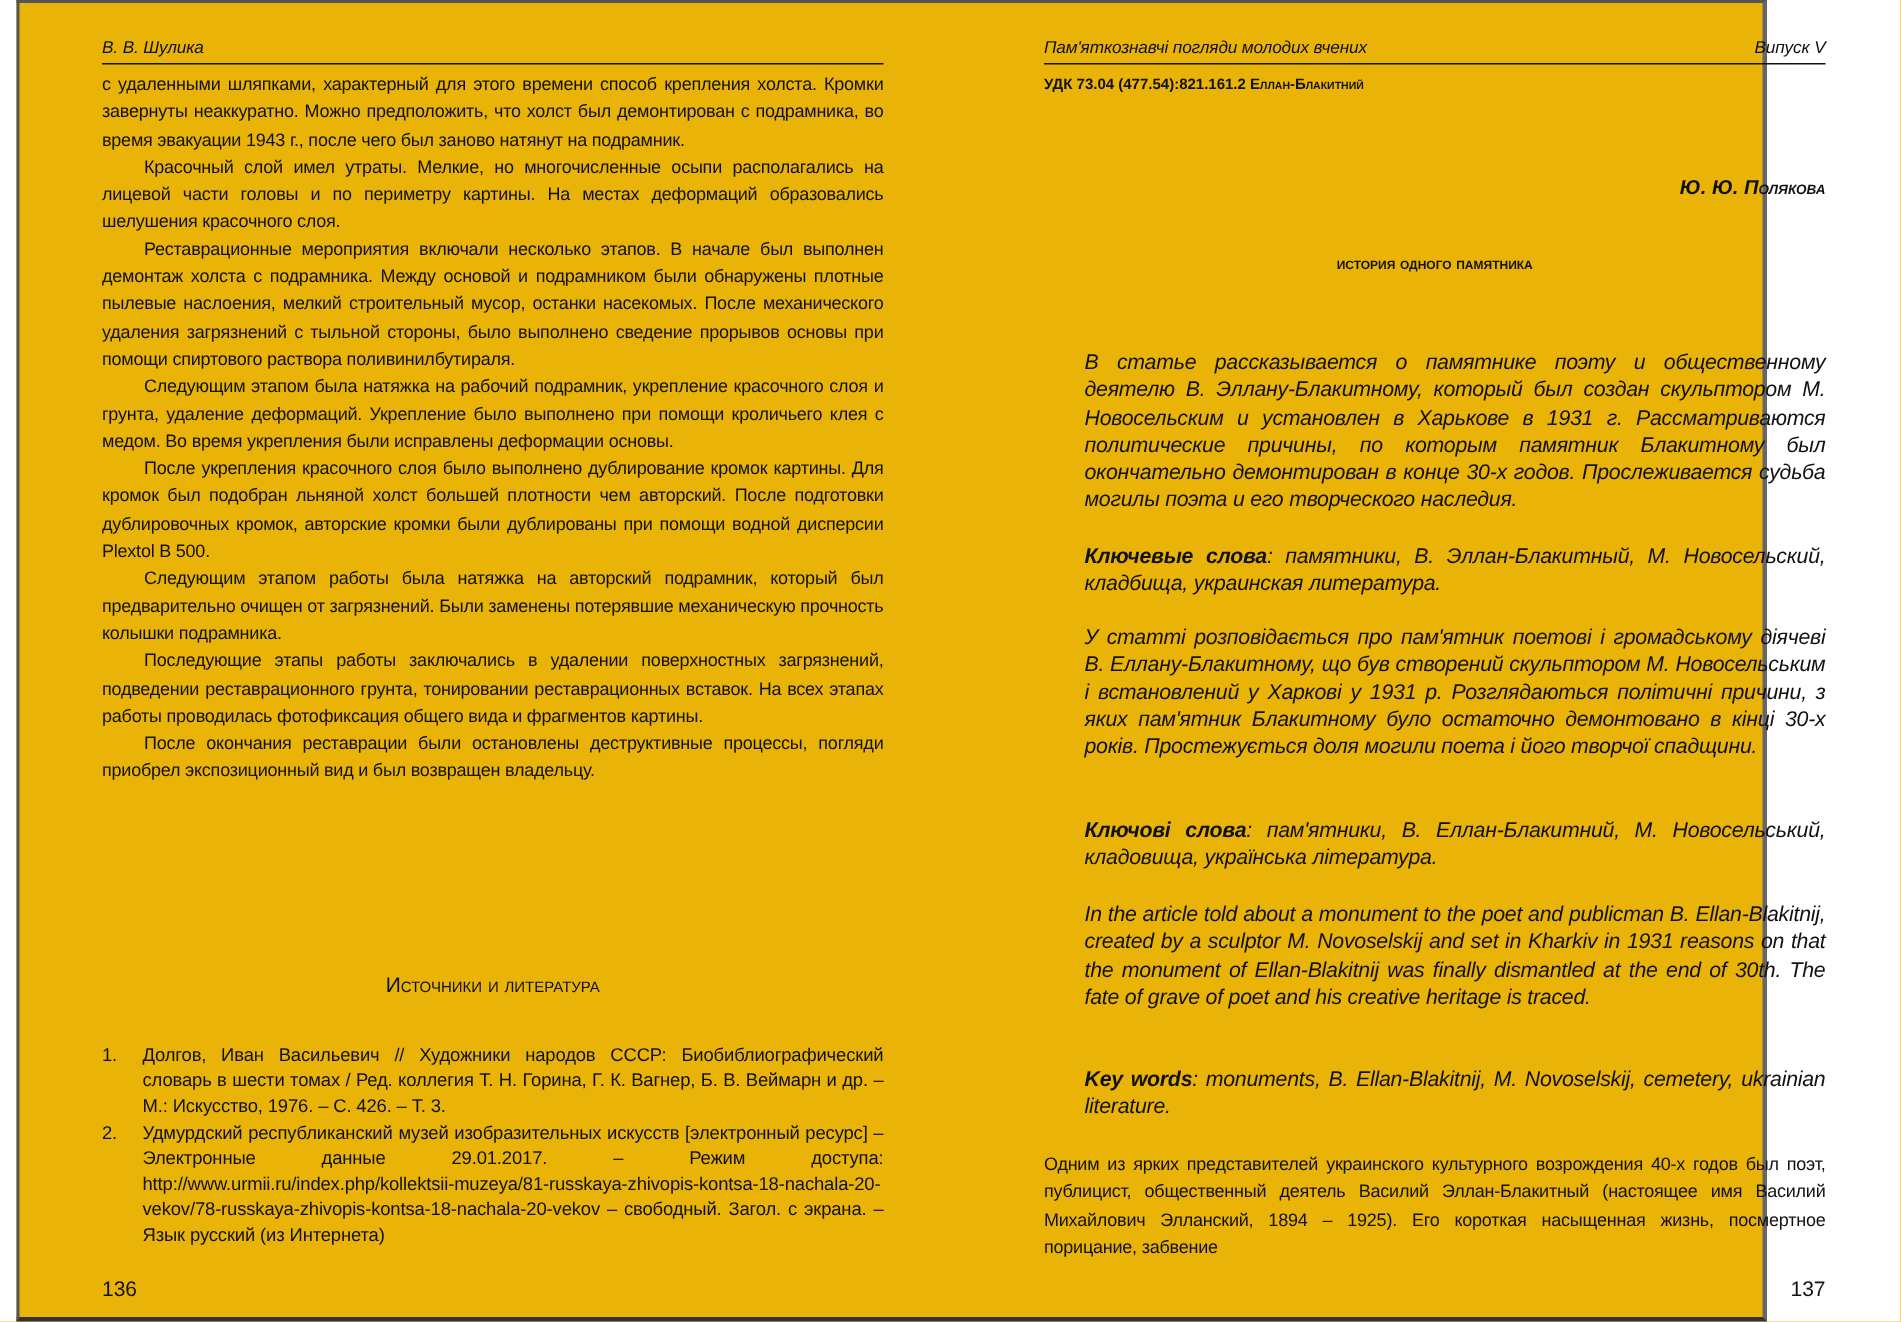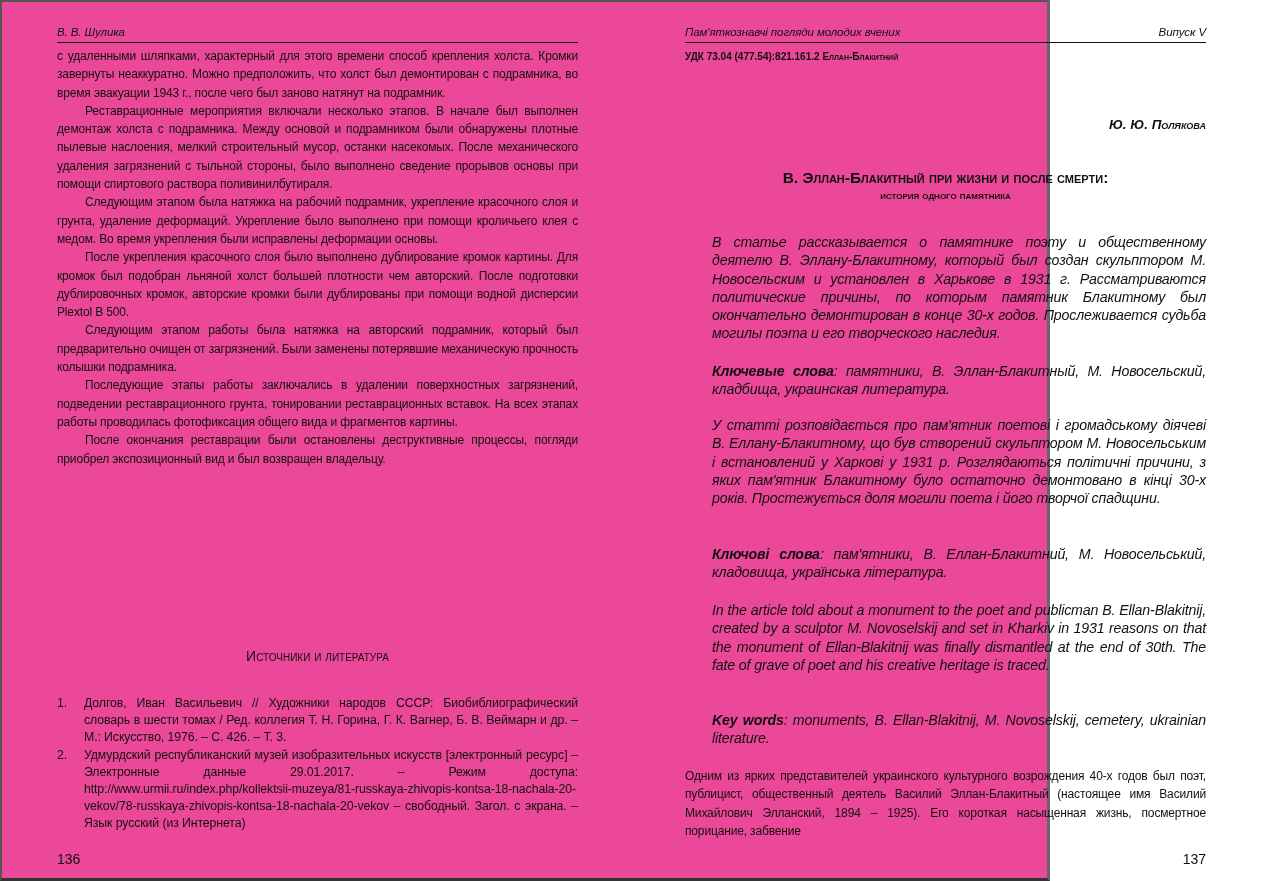--- a/index.html
+++ b/index.html
@@ -4,27 +4,28 @@
 <style>
   html, body { margin: 0; padding: 0; }
   body {
     width: 1267px; height: 881px; overflow: hidden;
     background: #ffffff;
     font-family: "Liberation Sans", sans-serif;
     color: #111;
   }
   .spread {
     position: relative;
-    width: 1050px; height: 881px;
+    width: 1167px; height: 881px;
     box-sizing: border-box;
     border-top: 2px solid #555;
     border-left: 2px solid #555;
     border-bottom: 3px solid #333;
     border-right: 3px solid #666;
-    background: #ec4899;
+    background: #eab308;
+    margin-left: 11px;
   }
   .page { position: absolute; top: 0; height: 876px; }
   .page-left { left: 55px; width: 521px; }
   .page-right { left: 683px; width: 521px; }
 
   .running-head {
     position: absolute; top: 24px; left: 0; right: 0;
     font-style: italic; font-size: 11.5px; letter-spacing: -0.1px;
     border-bottom: 1.5px solid #111; padding-bottom: 2px;
     display: flex; justify-content: space-between; height: 14px;
@@ -90,20 +91,21 @@
 
 <div class="spread">
 
   <div class="page page-left">
     <div class="running-head">
       <span>В. В. Шулика</span>
     </div>
 
     <div class="body-text" style="top:45px;">
       <p class="noindent">с удаленными шляпками, характерный для этого времени способ крепления холста. Кромки завернуты неаккуратно. Можно предположить, что холст был демонтирован с подрамника, во время эвакуации 1943 г., после чего был заново натянут на подрамник.</p>
+      <p>Красочный слой имел утраты. Мелкие, но многочисленные осыпи располагались на лицевой части головы и по периметру картины. На местах деформаций образовались шелушения красочного слоя.</p>
       <p>Реставрационные мероприятия включали несколько этапов. В начале был выполнен демонтаж холста с подрамника. Между основой и подрамником были обнаружены плотные пылевые наслоения, мелкий строительный мусор, останки насекомых. После механического удаления загрязнений с тыльной стороны, было выполнено сведение прорывов основы при помощи спиртового раствора поливинилбутираля.</p>
       <p>Следующим этапом была натяжка на рабочий подрамник, укрепление красочного слоя и грунта, удаление деформаций. Укрепление было выполнено при помощи кроличьего клея с медом. Во время укрепления были исправлены деформации основы.</p>
       <p>После укрепления красочного слоя было выполнено дублирование кромок картины. Для кромок был подобран льняной холст большей плотности чем авторский. После подготовки дублировочных кромок, авторские кромки были дублированы при помощи водной дисперсии Plextol B 500.</p>
       <p>Следующим этапом работы была натяжка на авторский подрамник, который был предварительно очищен от загрязнений. Были заменены потерявшие механическую прочность колышки подрамника.</p>
       <p>Последующие этапы работы заключались в удалении поверхностных загрязнений, подведении реставрационного грунта, тонировании реставрационных вставок. На всех этапах работы проводилась фотофиксация общего вида и фрагментов картины.</p>
       <p>После окончания реставрации были остановлены деструктивные процессы, погляди приобрел экспозиционный вид и был возвращен владельцу.</p>
     </div>
 
     <div class="sources-title">Источники и литература</div>
 
@@ -128,21 +130,20 @@
     </div>
 
     <div class="udk">
       <span>УДК 73.04 (477.54):821.161.2</span>
       <span class="sc">Еллан-Блакитний</span>
     </div>
 
     <div class="author">Ю. Ю. Полякова</div>
 
     <div class="title">
-      <span class="t1">В. Эллан-Блакитный при жизни и после смерти:</span>
       <span class="t2">история одного памятника</span>
     </div>
 
     <div class="abstract ab1">В статье рассказывается о памятнике поэту и общественному деятелю В. Эллану-Блакитному, который был создан скульптором М. Новосельским и установлен в Харькове в 1931 г. Рассматриваются политические причины, по которым памятник Блакитному был окончательно демонтирован в конце 30-х годов. Прослеживается судьба могилы поэта и его творческого наследия.</div>
 
     <div class="abstract kw1">
       <b>Ключевые слова</b><span>: памятники, В. Эллан-Блакитный, М. Новосельский, кладбища, украинская литература.</span>
     </div>
 
     <div class="abstract ab2">У статті розповідається про пам'ятник поетові і громадському діячеві В. Еллану-Блакитному, що був створений скульптором М. Новосельським і встановлений у Харкові у 1931 р. Розглядаються політичні причини, з яких пам'ятник Блакитному було остаточно демонтовано в кінці 30-х років. Простежується доля могили поета і його творчої спадщини.</div>

